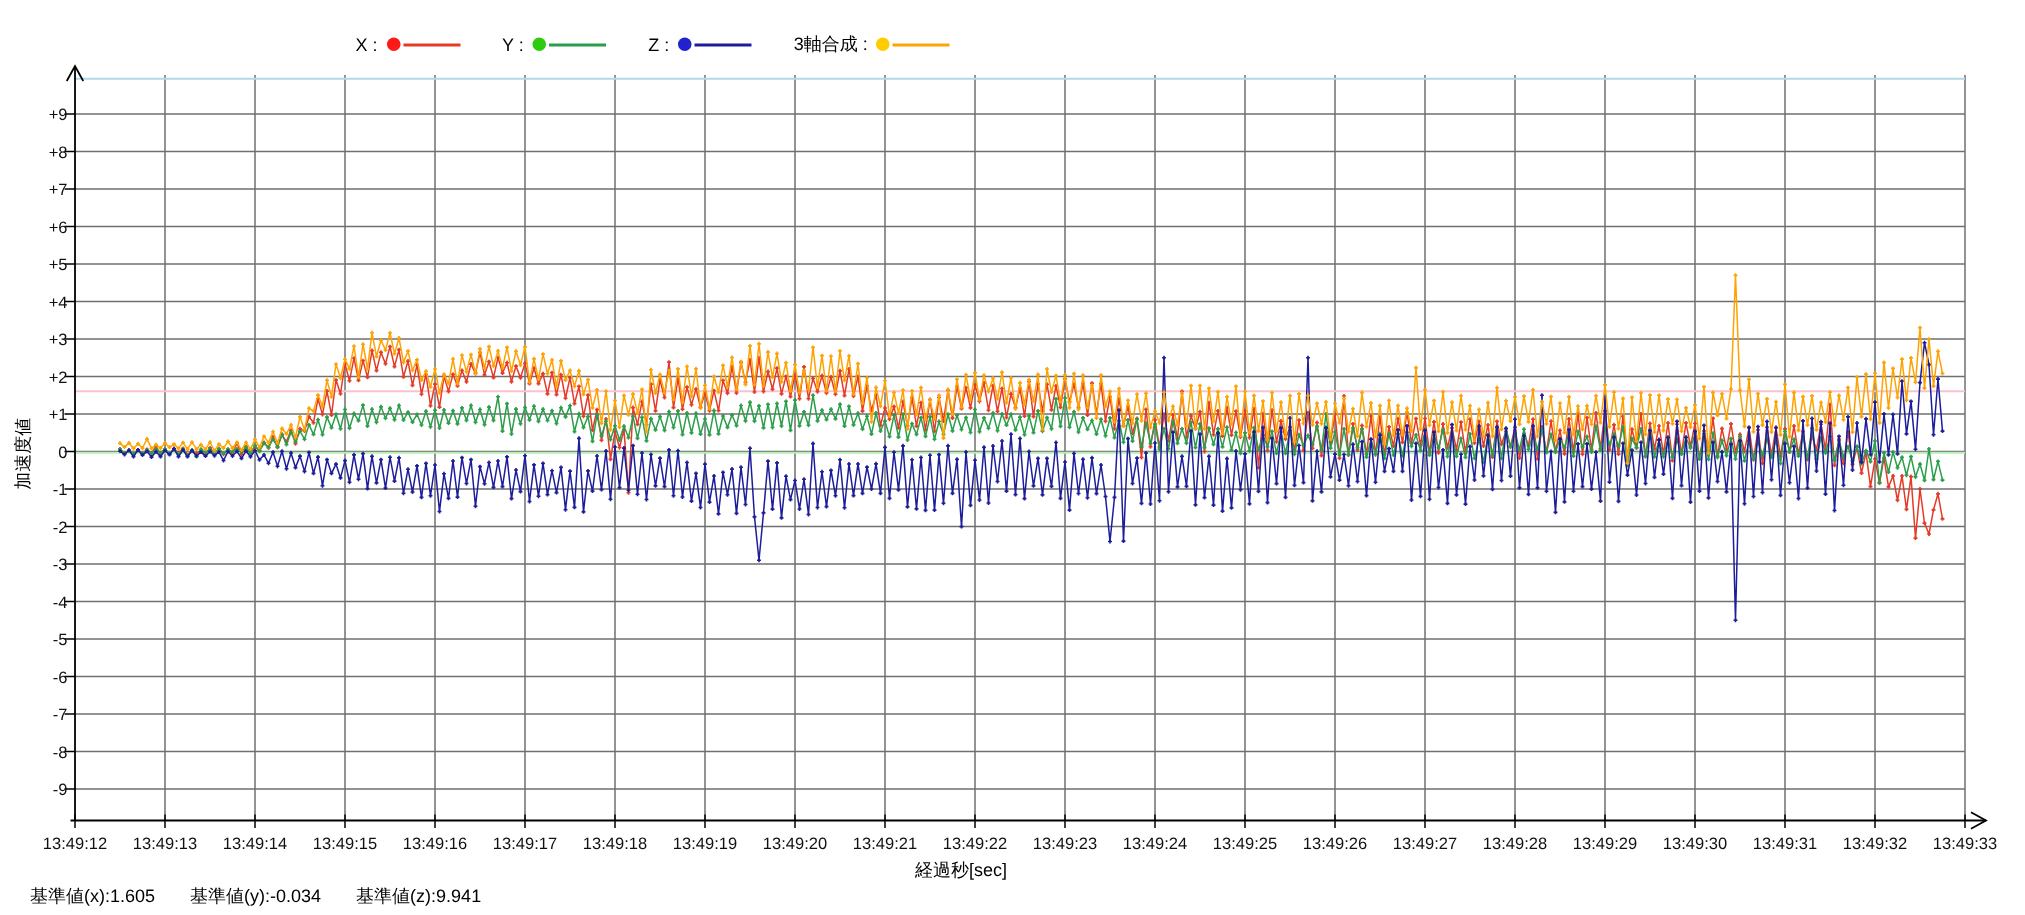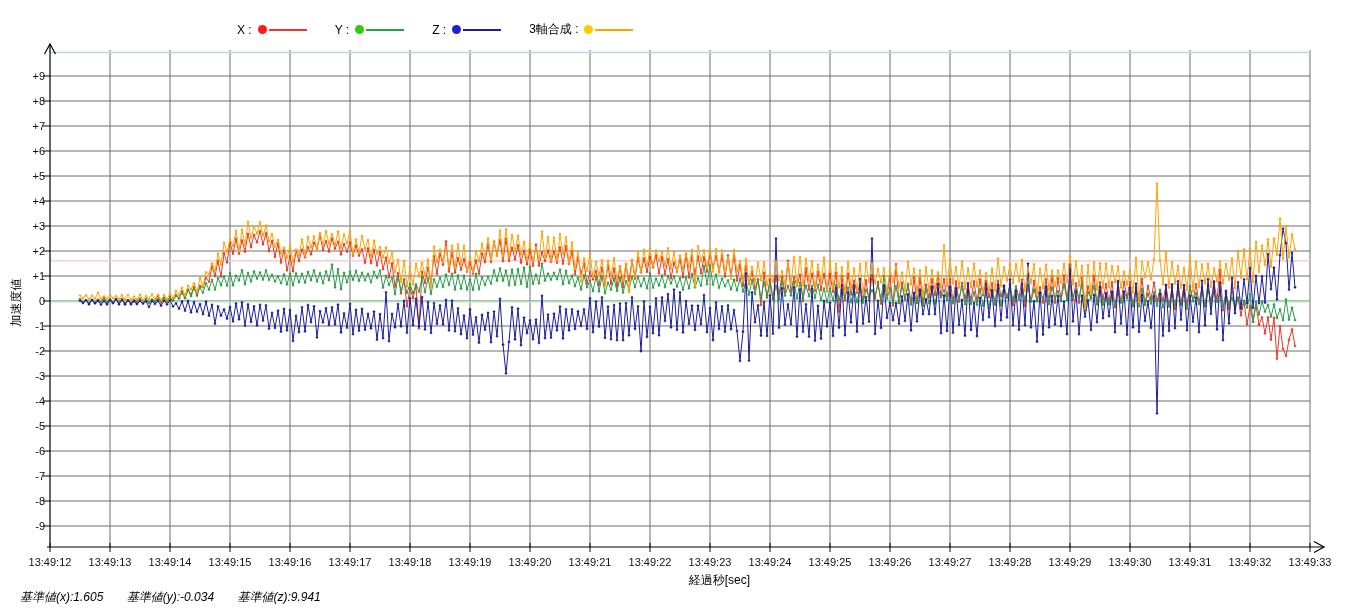--- a/index.html
+++ b/index.html
@@ -6,22 +6,22 @@
   .window{position:relative;width:1350px;height:610px;background:#ffffff;
           font-family:"Liberation Sans",sans-serif;color:#000;overflow:hidden;}
   svg{position:absolute;left:0;top:0;}
   svg text{font-family:"Liberation Sans",sans-serif;font-size:11px;fill:#111;}
   .legend{position:absolute;left:237px;top:21px;display:flex;align-items:center;}
   .legend-item{display:flex;align-items:center;margin-right:28px;font-size:12px;white-space:nowrap;}
   .dot{width:9px;height:9px;border-radius:50%;margin:0 2px 0 6px;flex:none;}
   .lline{width:38px;height:2px;flex:none;}
   .y-title{position:absolute;left:-24px;top:294px;width:80px;text-align:center;
            transform:rotate(-90deg);font-size:12px;white-space:nowrap;}
-  .x-title{position:absolute;left:610px;top:572px;width:140px;text-align:right;font-size:12px;}
-  .footer{position:absolute;left:20px;top:589px;font-size:12px;font-style:italic;}
+  .x-title{position:absolute;left:610px;top:572px;width:140px;text-align:left;font-size:12px;}
+  .footer{position:absolute;left:20px;top:589px;font-size:12px;}
   .footer span{margin-right:20px;}
 </style>
 </head>
 <body>
 
 <div class="window">
 
   <svg id="plot" width="1350" height="610">
       <line x1="110" y1="50" x2="110" y2="547" stroke="#6f6f6f" stroke-width="1"></line>
       <line x1="170" y1="50" x2="170" y2="547" stroke="#6f6f6f" stroke-width="1"></line>

